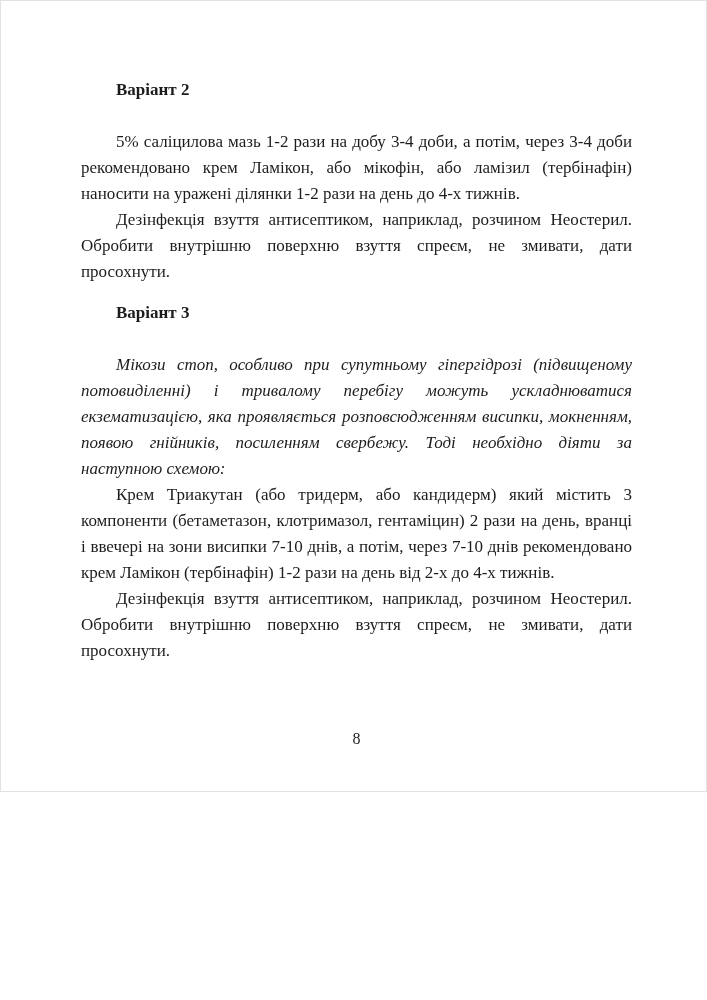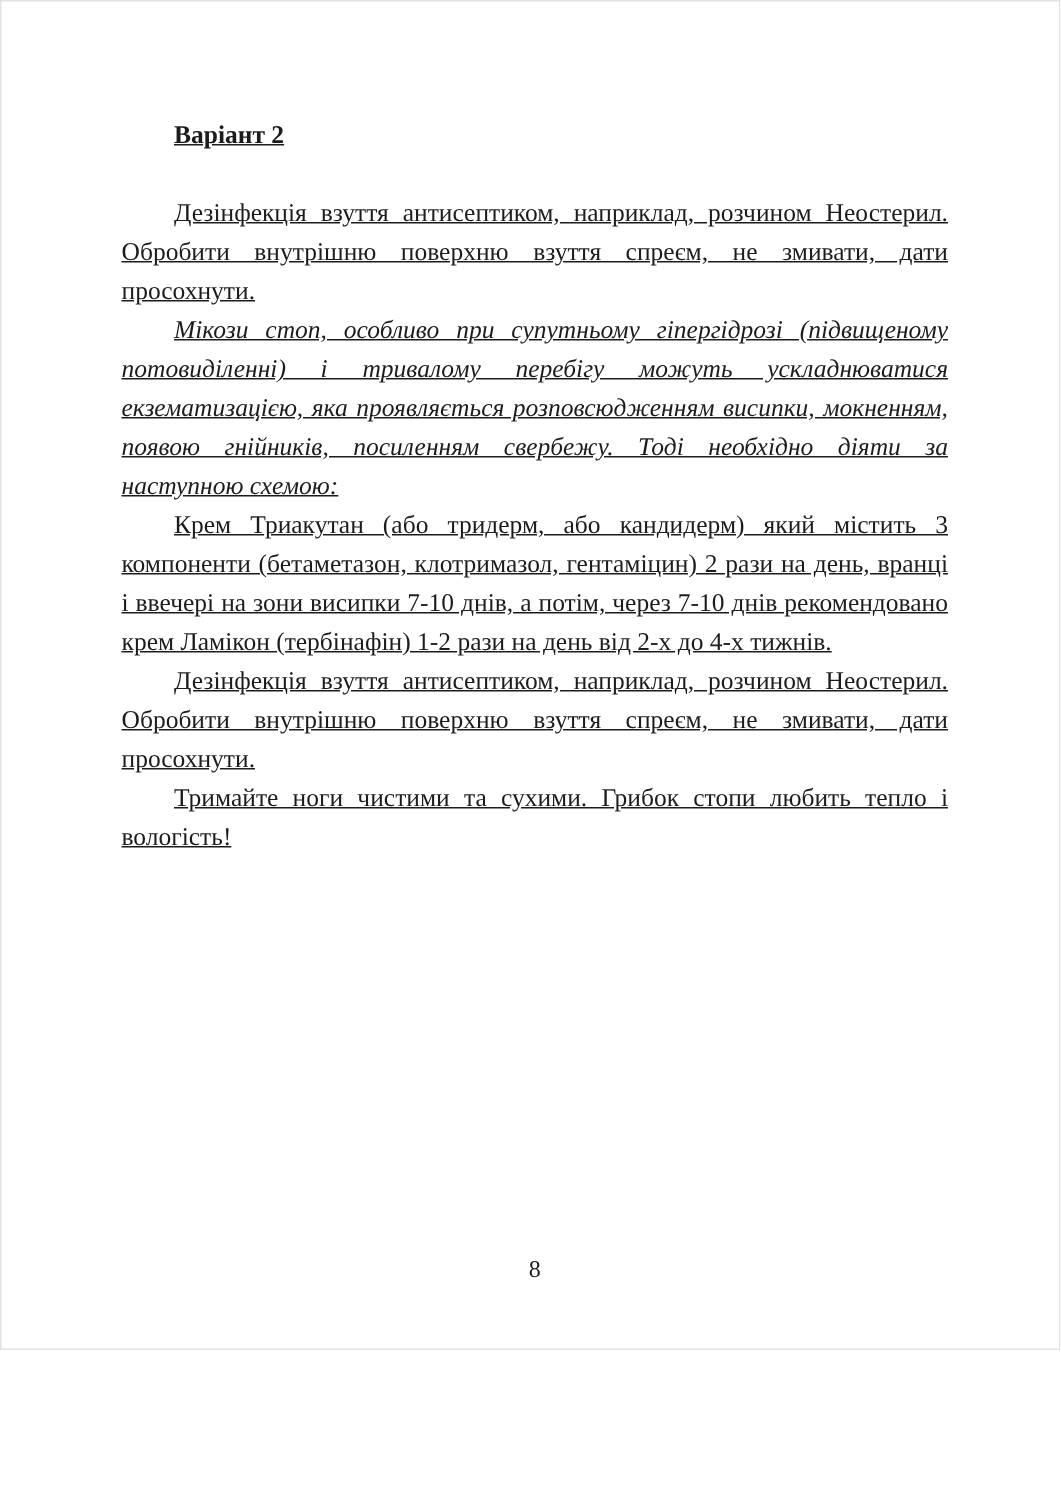--- a/index.html
+++ b/index.html
@@ -6,26 +6,25 @@
   html, body { background: #ffffff; }
   body {
     width: 707px;
     height: 1000px;
     overflow: hidden;
     font-family: "Liberation Serif", "DejaVu Serif", serif;
   }
   .page {
     position: relative;
     width: 707px;
-    height: 900px;
+    height: 792px;
     background: #ffffff;
     border: 1px solid #e2e2e2;
     padding: 76px 74px 0 80px;
     color: #1c1c1c;
-    text-decoration: underline;
   }
   .block {
     font-size: 17px;
     line-height: 26px;
     text-align: justify;
     text-indent: 35px;
     color: #1c1c1c;
   }
   .heading {
     font-weight: bold;
@@ -47,28 +46,29 @@
   }
 </style>
 </head>
 <body>
 
 <div class="page">
 
   <h2 class="block heading first">Варіант 2</h2>
 
 
+  <p class="block para">5% саліцилова мазь 1-2 рази на добу 3-4 доби, а потім, через 3-4 доби рекомендовано крем Ламікон, або мікофін, або ламізил (тербінафін) наносити на уражені ділянки 1-2 рази на день до 4-х тижнів.</p>
 
   <p class="block para">Дезінфекція взуття антисептиком, наприклад, розчином Неостерил. Обробити внутрішню поверхню взуття спреєм, не змивати, дати просохнути.</p>
 
+  <h2 class="block heading">Варіант 3</h2>
 
   <p class="block para italic">Мікози стоп, особливо при супутньому гіпергідрозі (підвищеному потовиділенні) і тривалому перебігу можуть ускладнюватися екзематизацією, яка проявляється розповсюдженням висипки, мокненням, появою гнійників, посиленням свербежу. Тоді необхідно діяти за наступною схемою:</p>
 
   <p class="block para">Крем Триакутан (або тридерм, або кандидерм) який містить 3 компоненти (бетаметазон, клотримазол, гентаміцин) 2 рази на день, вранці і ввечері на зони висипки 7-10 днів, а потім, через 7-10 днів рекомендовано крем Ламікон (тербінафін) 1-2 рази на день від 2-х до 4-х тижнів.</p>
 
   <p class="block para">Дезінфекція взуття антисептиком, наприклад, розчином Неостерил. Обробити внутрішню поверхню взуття спреєм, не змивати, дати просохнути.</p>
 
 
-  <p class="block para">Тримайте ноги чистими та сухими. Грибок стопи любить тепло і вологість!</p>
 
   <div class="page-number">8</div>
 
 </div>
 
 </body></html>

